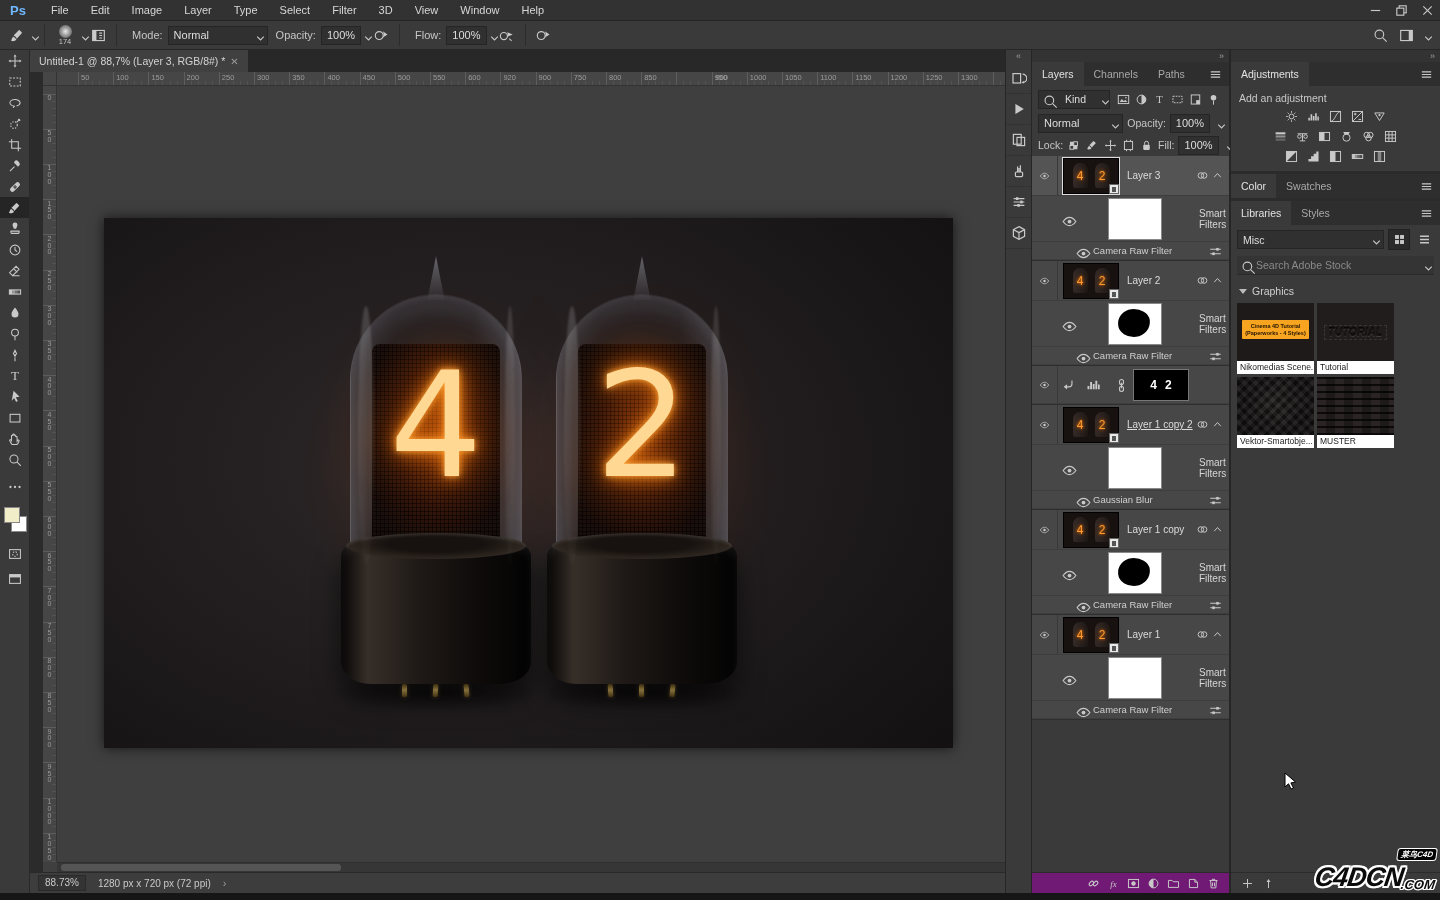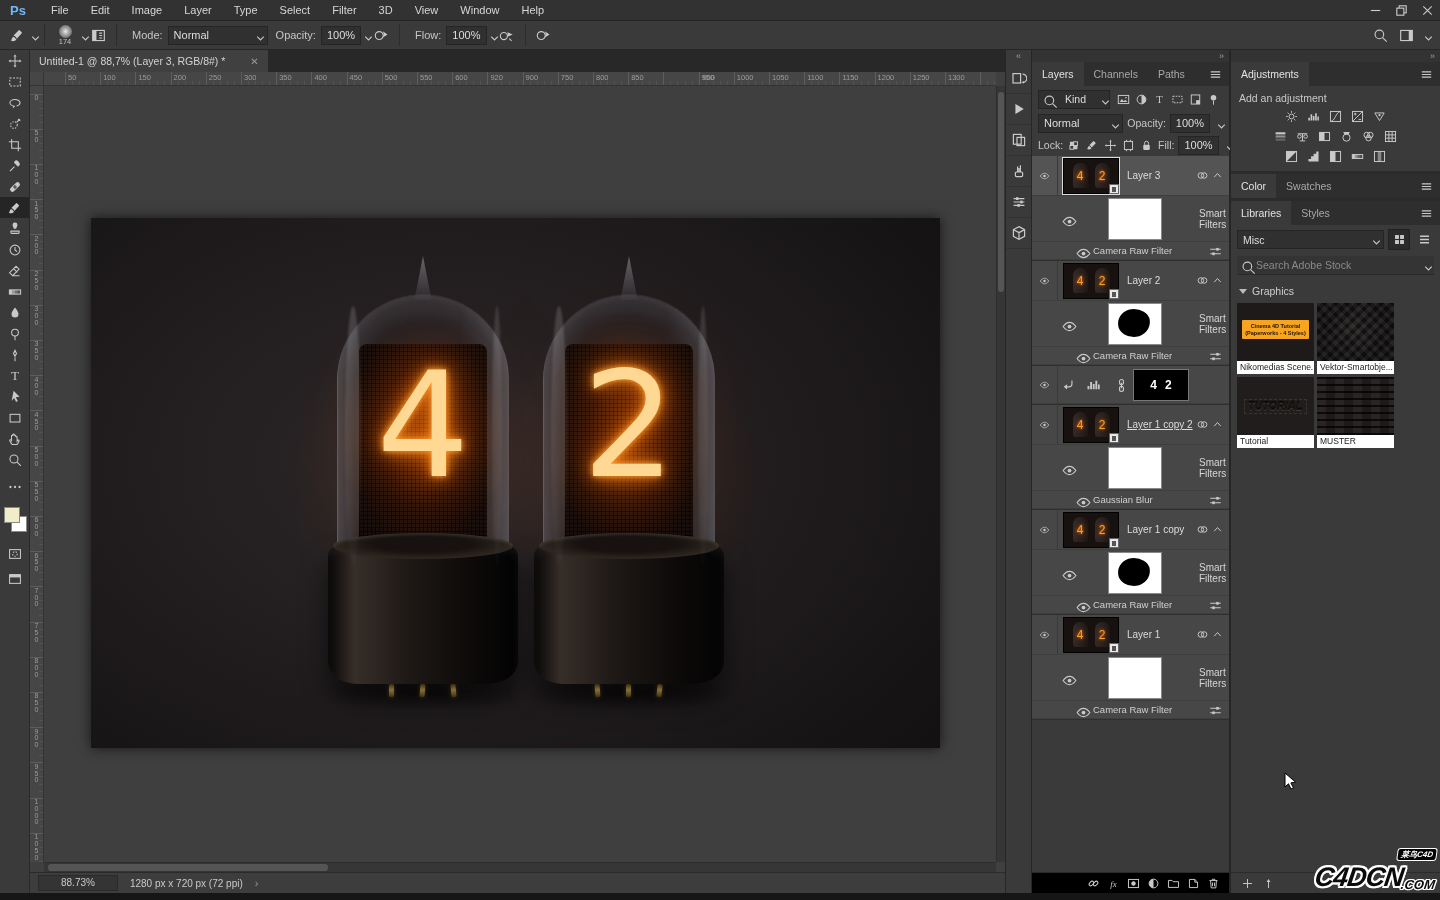--- a/index.html
+++ b/index.html
@@ -31,39 +31,39 @@
   
   .toolbar{position:absolute;left:0;top:50px;width:30px;height:843px;background:#3a3a3a;border-right:1px solid #292929;box-sizing:border-box;z-index:30;}
   .tool{width:29px;height:21px;display:flex;align-items:center;justify-content:center;}
   .tool.selected{background:#252525;}
   .tool .ic{width:14px;height:14px;}
   .swatches{position:relative;width:29px;height:34px;margin-top:8px;}
   .fg-swatch{position:absolute;left:4px;top:2px;width:14px;height:14px;border:1px solid #888;z-index:2;}
   .bg-swatch{position:absolute;left:11px;top:11px;width:14px;height:14px;border:1px solid #888;z-index:1;}
   
   .tabstrip{position:absolute;left:30px;top:50px;width:975px;height:22px;background:#282828;display:flex;z-index:20;}
-  .doc-tab{background:#404040;padding:0 9px;display:flex;align-items:center;gap:25px;font-size:10.5px;color:#d2d2d2;}
+  .doc-tab{background:#404040;padding:0 9px;display:flex;align-items:center;gap:5px;font-size:10.5px;color:#d2d2d2;}
   .tab-close{color:#999;font-size:10px;}
-  .canvas-wrap{position:absolute;left:30px;top:72px;width:975px;height:800px;background:#3f3f3f;z-index:10;}
+  .canvas-wrap{position:absolute;left:43px;top:72px;width:975px;height:800px;background:#3f3f3f;z-index:10;}
   .ruler-corner{position:absolute;left:0;top:0;width:14px;height:14px;background:#464646;border-right:1px solid #333;border-bottom:1px solid #333;box-sizing:border-box;}
   .h-ruler{position:absolute;left:14px;top:0;right:9px;height:14px;background:#464646;border-bottom:1px solid #333;box-sizing:border-box;overflow:hidden;
     background-image:repeating-linear-gradient(90deg,#5d5d5d 0 1px,transparent 1px 35.2px),repeating-linear-gradient(90deg,#525252 0 1px,transparent 1px 7.04px);
     background-size:100% 100%,100% 4px;background-position:21px 0,21px 100%;background-repeat:no-repeat;}
   .h-ruler span{position:absolute;top:1px;font-size:7.5px;color:#9c9c9c;}
   .v-ruler{position:absolute;left:0;top:14px;width:14px;bottom:10px;background:#464646;border-right:1px solid #333;box-sizing:border-box;overflow:hidden;
     background-image:repeating-linear-gradient(0deg,#5d5d5d 0 1px,transparent 1px 35.2px),repeating-linear-gradient(0deg,#525252 0 1px,transparent 1px 7.04px);
     background-size:100% 100%,4px 100%;background-position:0 7px,100% 7px;background-repeat:no-repeat;}
   .v-ruler span{position:absolute;left:1.5px;width:10px;font-size:7px;line-height:6.8px;color:#9c9c9c;text-align:center;}
   .viewport{position:absolute;left:14px;top:14px;right:9px;bottom:10px;background:#3f3f3f;overflow:hidden;}
   .vscroll{position:absolute;right:0;top:14px;width:9px;bottom:10px;background:#363636;border-left:1px solid #2e2e2e;box-sizing:border-box;}
   .vscroll i{position:absolute;left:1px;right:1px;top:6px;height:200px;background:#555;border-radius:3px;}
   .hscroll{position:absolute;left:14px;right:9px;bottom:0;height:10px;background:#363636;border-top:1px solid #2e2e2e;box-sizing:border-box;}
   .hscroll i{position:absolute;top:1px;bottom:1px;left:4px;width:280px;background:#555;border-radius:3px;}
   .statusbar{position:absolute;left:30px;top:872px;width:975px;height:21px;background:#3d3d3d;border-top:1px solid #2a2a2a;display:flex;align-items:center;gap:12px;padding-left:8px;box-sizing:border-box;z-index:20;font-size:10px;color:#c9c9c9;}
-  .zoombox{background:#343434;border:1px solid #2a2a2a;padding:0 22px;height:14px;line-height:14px;}
+  .zoombox{background:#343434;border:1px solid #2a2a2a;padding:0 6px;height:14px;line-height:14px;}
   .status-chev{color:#9a9a9a;font-size:11px;}
   .bottomstrip{position:absolute;left:0;top:893px;width:1440px;height:7px;background:#161616;z-index:45;}
   
   .doc{position:absolute;left:47px;top:132px;width:849px;height:530px;
        background:radial-gradient(ellipse 640px 430px at 41% 46%,#2c2829 0%,#201c1d 55%,#131112 100%);
        box-shadow:0 0 12px rgba(0,0,0,.65);}
   .tube{position:absolute;top:38px;width:172px;height:470px;}
   .tube-1{left:246px;} .tube-2{left:452px;}
   .amb{position:absolute;left:-60px;top:50px;width:290px;height:340px;background:radial-gradient(ellipse at center,rgba(215,95,15,.11),transparent 65%);z-index:0;}
   .floor-shadow{position:absolute;left:-22px;top:418px;width:216px;height:38px;background:radial-gradient(ellipse at center,rgba(0,0,0,.55),transparent 68%);z-index:0;}
@@ -131,21 +131,21 @@
   .srow{height:46px;background:#474747;display:flex;align-items:center;border-bottom:1px solid #3e3e3e;box-sizing:border-box;padding-left:30px;gap:27px;}
   .mthumb{width:52px;height:40px;background:#fff;border:1px solid #888;margin-left:6px;position:relative;overflow:hidden;flex:none;}
   .mthumb .blob{position:absolute;left:9px;top:5px;width:32px;height:28px;background:#000;border-radius:46% 54% 48% 52%/52% 46% 54% 48%;transform:rotate(-6deg);}
   .mlabel{margin-left:10px;font-size:10px;color:#d6d6d6;}
   .frow{height:18px;background:#474747;display:flex;align-items:center;border-bottom:1px solid #3e3e3e;box-sizing:border-box;padding-left:44px;font-size:9.5px;color:#cfcfcf;}
   .frow .eyemini{width:12px;height:9px;margin-right:5px;}
   .frow .slider-ic{margin-left:auto;margin-right:8px;width:13px;height:13px;}
   .arow{height:38px;background:#474747;display:flex;align-items:center;border-bottom:1px solid #3e3e3e;box-sizing:border-box;}
   .lvl-glyph{width:22px;height:16px;margin-left:10px;}
   .amask{width:54px;height:30px;background:#000;border:1px solid #777;margin-left:6px;display:flex;align-items:center;justify-content:center;gap:8px;color:#fff;font-size:12px;font-weight:bold;flex:none;}
-  .pbottom{position:absolute;left:0;right:0;bottom:0;height:21px;background:#000000;border-top:1px solid #2b2b2b;display:flex;align-items:center;justify-content:flex-end;gap:7px;padding-right:9px;box-sizing:border-box;}
+  .pbottom{position:absolute;left:0;right:0;bottom:0;height:21px;background:#701a75;border-top:1px solid #2b2b2b;display:flex;align-items:center;justify-content:flex-end;gap:7px;padding-right:9px;box-sizing:border-box;}
   .pbottom .ic{width:13px;height:13px;}
   
   .rcol{position:absolute;left:1230px;top:50px;width:210px;height:843px;background:#3a3a3a;border-left:1px solid #262626;box-sizing:border-box;z-index:30;}
   .adj-sub{font-size:10.5px;color:#c8c8c8;padding:6px 0 2px 8px;}
   .adj-row{display:flex;justify-content:center;gap:4px;padding:2px 0;}
   .adj-btn{width:18px;height:16px;display:flex;align-items:center;justify-content:center;}
   .adj-btn .ic{width:13px;height:13px;}
   .ggap{height:3px;background:#2b2b2b;}
   .miscrow{display:flex;align-items:center;gap:4px;padding:4px 6px;}
   .miscbox{flex:1;display:flex;align-items:center;background:#303030;border:1px solid #252525;height:17px;padding:0 5px;font-size:10.5px;color:#ddd;}
@@ -1274,28 +1274,28 @@
         <div class="gitem">
           <div class="gthumb g-banner">
             <div class="banner" style="background: rgb(247, 164, 33);">
               <div>Cinema 4D Tutorial</div>
               <div>(Paperworks - 4 Styles)</div>
             </div>
           </div>
           <div class="glabel">Nikomedias Scene...</div>
         </div>
         <div class="gitem">
+          <div class="gthumb g-emboss">
+            <span>TUTORIAL</span>
+          </div>
+          <div class="glabel">Tutorial</div>
+        </div>
+        <div class="gitem">
           <div class="gthumb g-burst"></div>
           <div class="glabel">Vektor-Smartobje...</div>
-        </div>
-        <div class="gitem">
-          <div class="gthumb g-emboss">
-            <span>TUTORIAL</span>
-          </div>
-          <div class="glabel">Tutorial</div>
         </div>
         <div class="gitem">
           <div class="gthumb g-bricks"></div>
           <div class="glabel">MUSTER</div>
         </div>
       </div>
     <div class="rc-bottom" id="rc-bottom">
         <span>
           <svg class="ic " viewBox="0 0 16 16">
             <path d="M8 2.5v11M2.5 8h11"></path>

